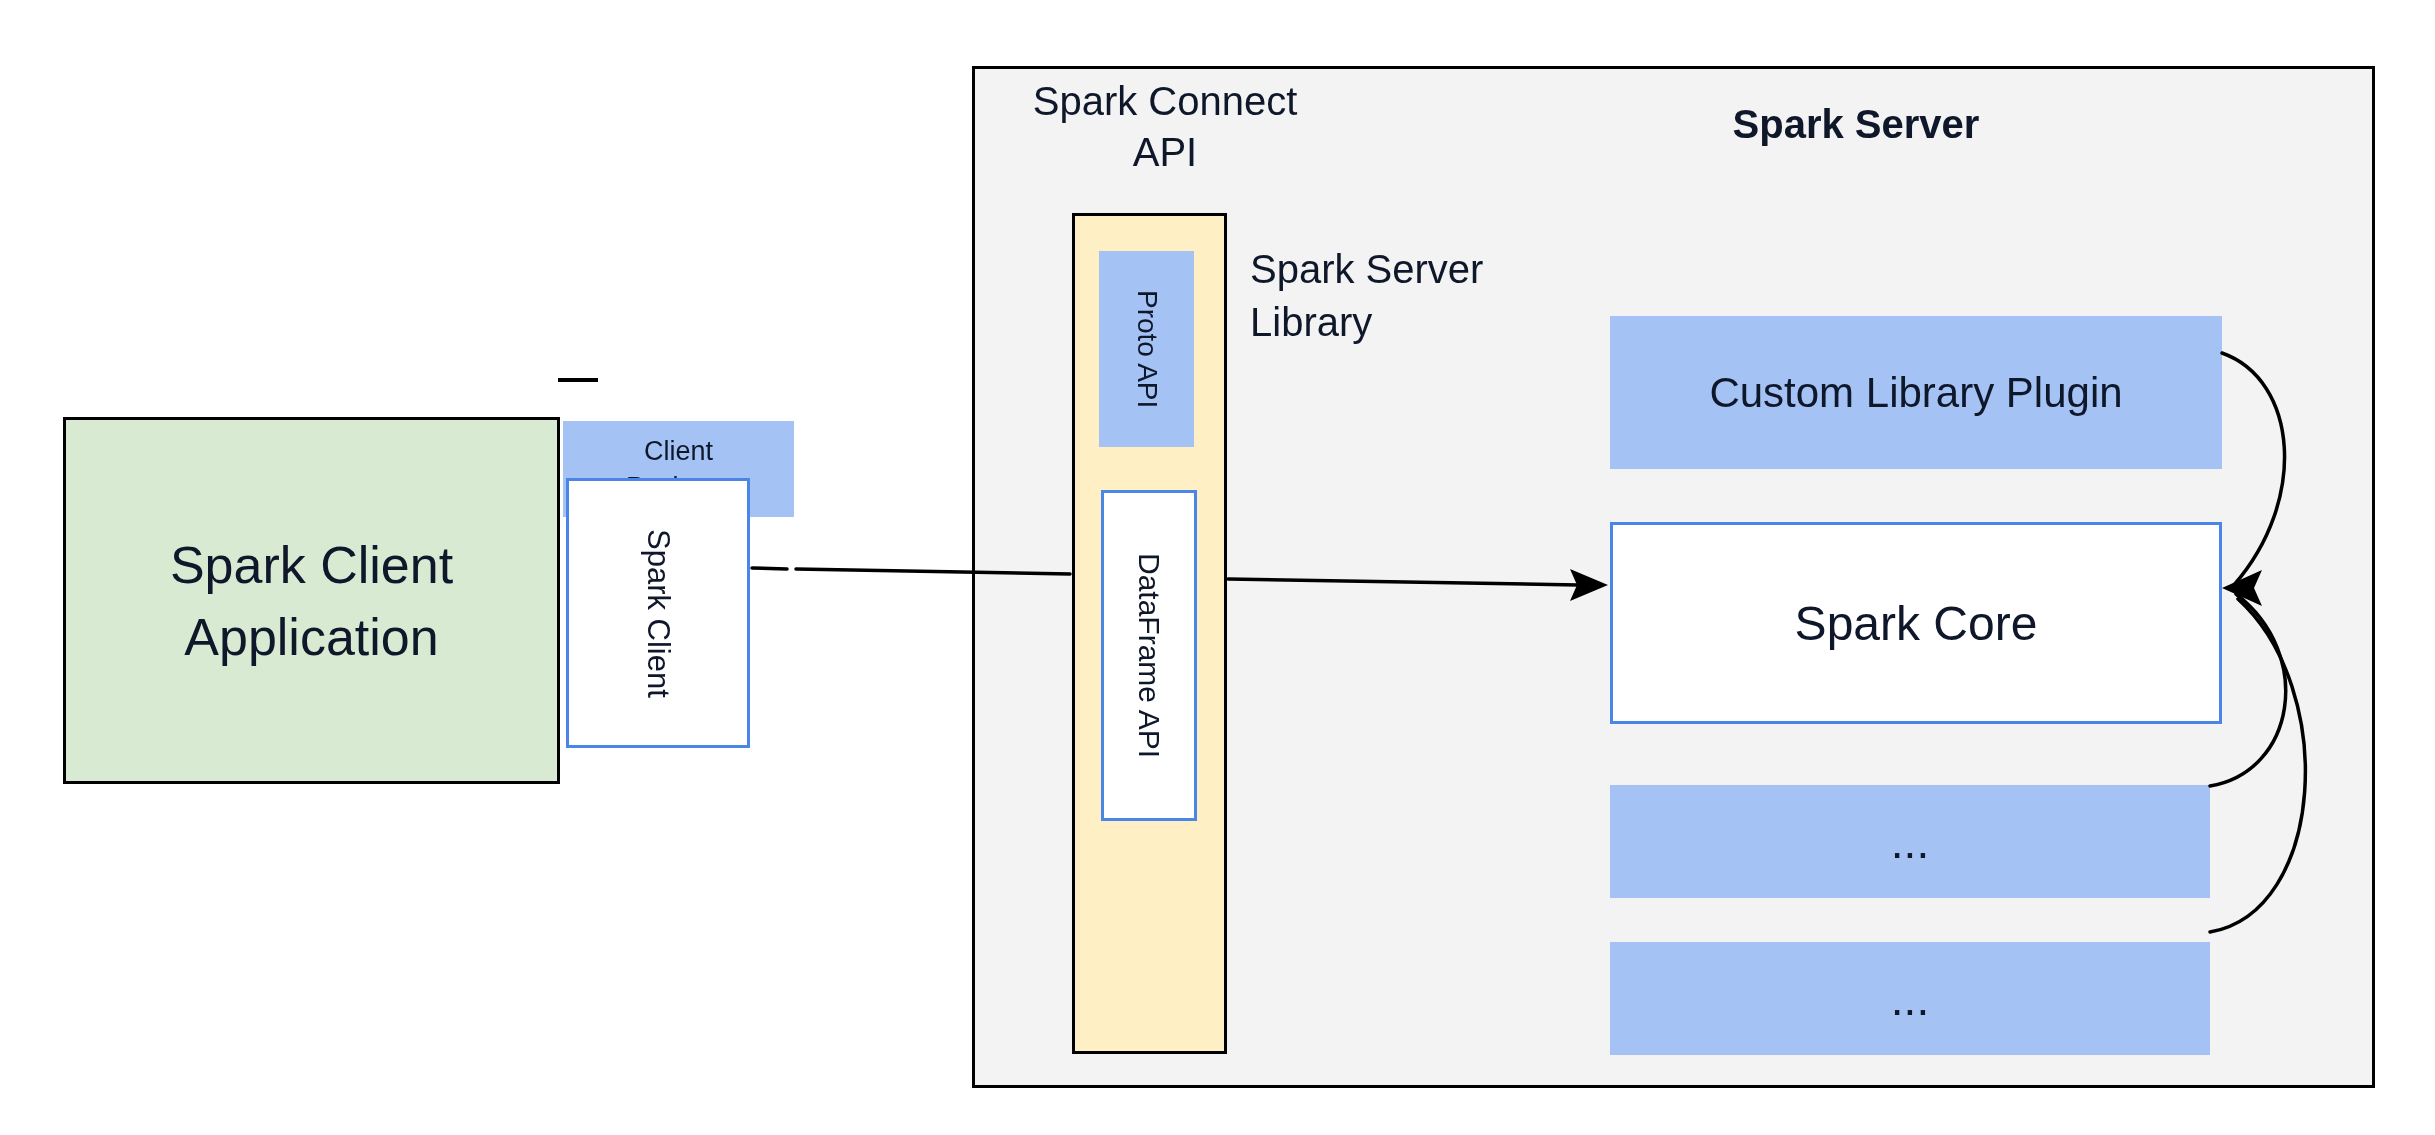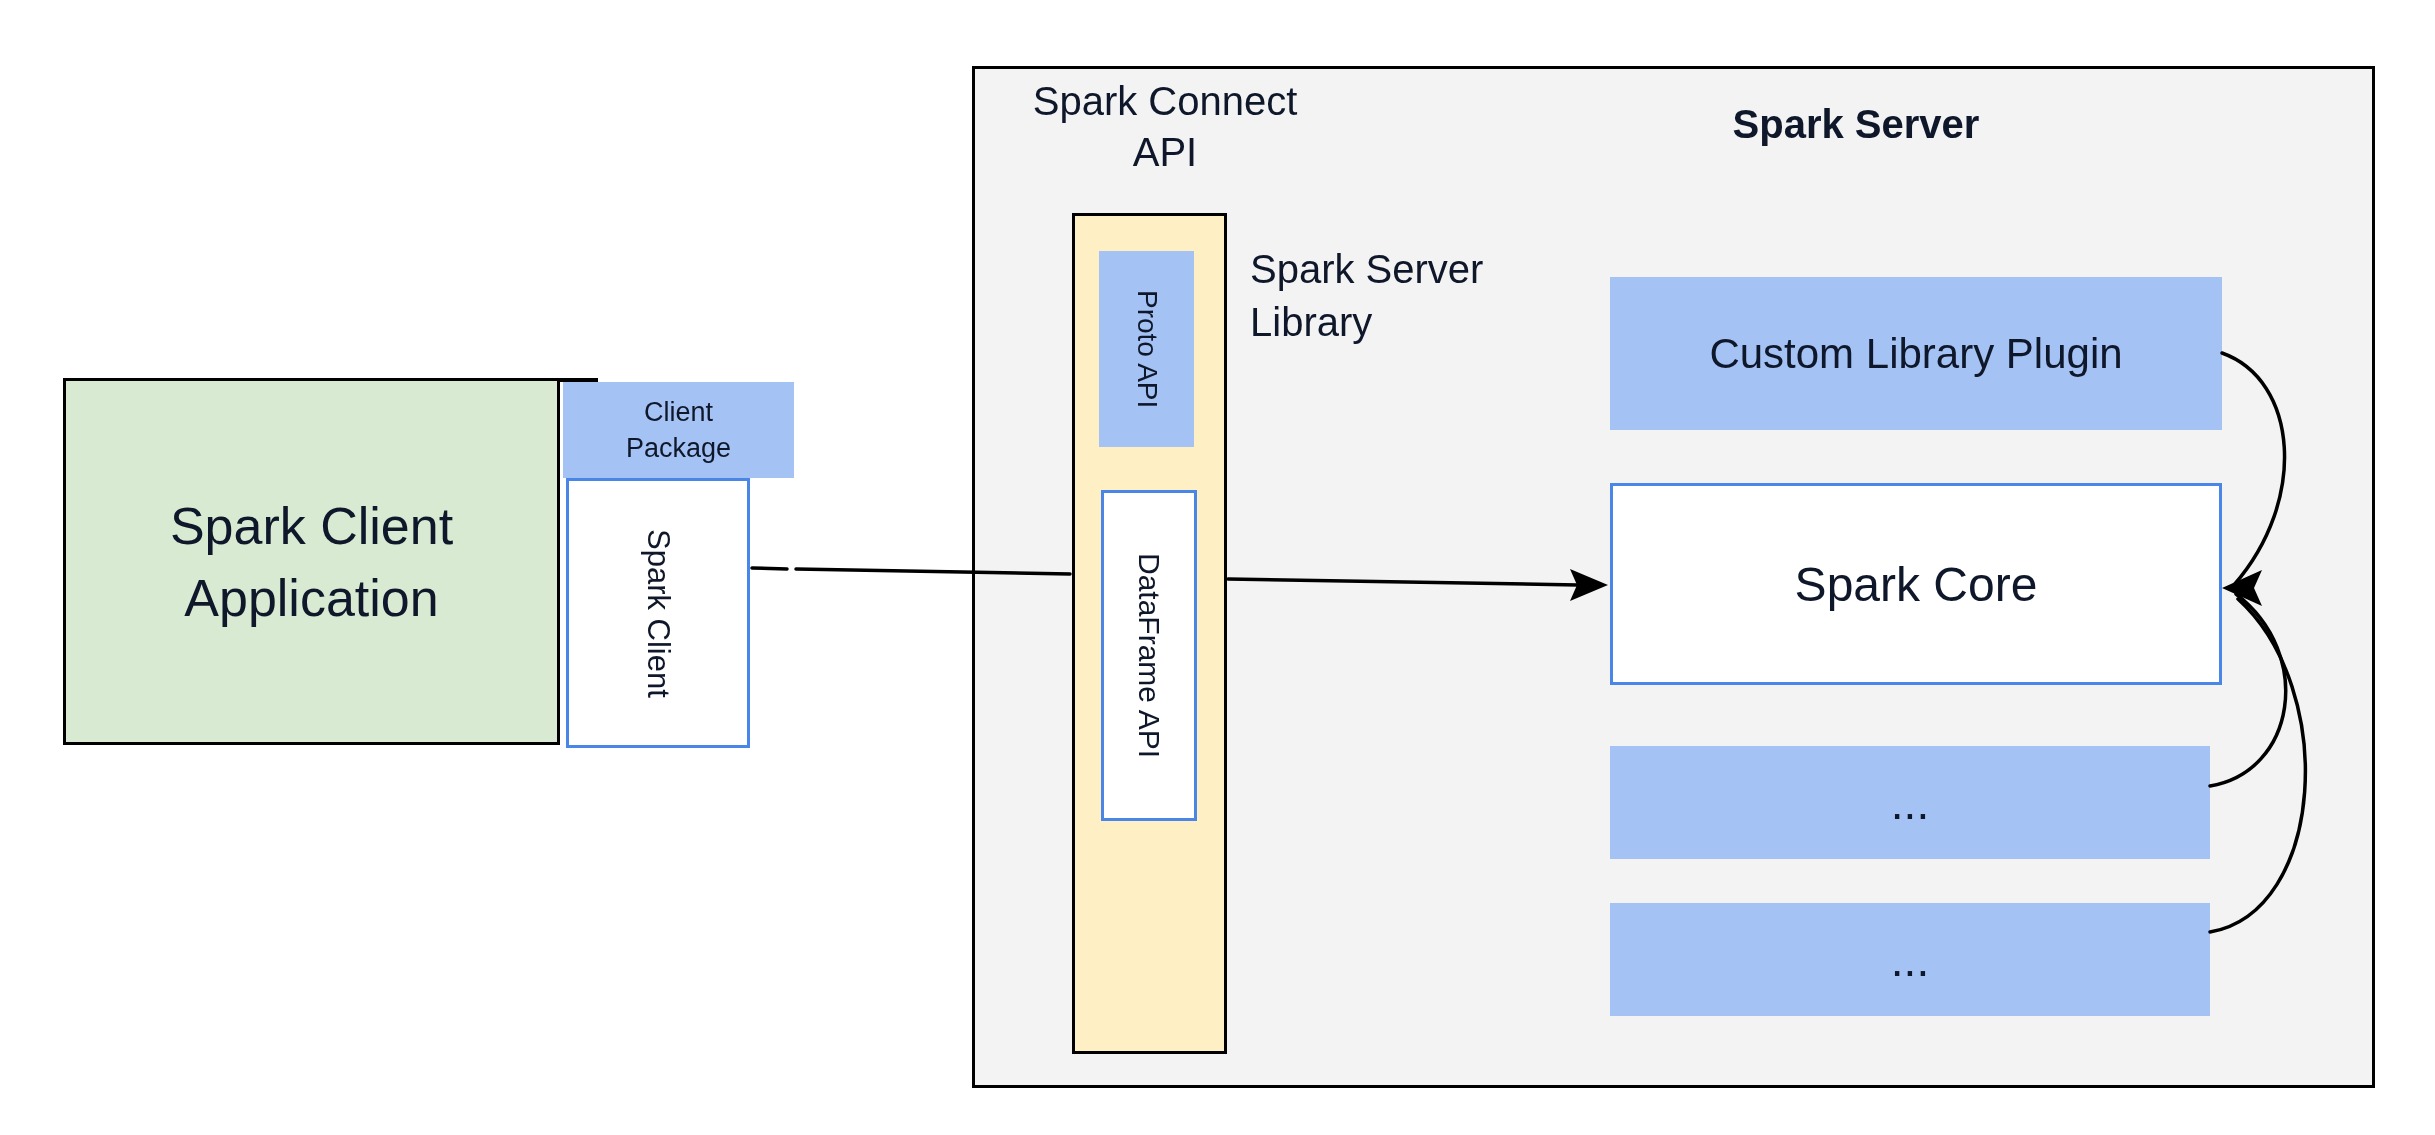--- a/index.html
+++ b/index.html
@@ -3,21 +3,21 @@
 <meta charset="utf-8">
 <style>
   :root{
     --background:#ffffff; --server-fill:#f3f3f3; --green-fill:#d9ead3;
     --blue-fill:#a4c2f4; --yellow-fill:#ffefc4; --blue-border:#4a86e8; --line:#000000;
   }
   html,body{margin:0;padding:0;background:var(--background);}
   #canvas{position:relative;width:2435px;height:1135px;background:var(--background);
           font-family:"Liberation Sans",sans-serif;color:#0f172a;overflow:hidden;}
   .abs{position:absolute;box-sizing:border-box;}
-  .flexc{display:flex;align-items:center;justify-content:center;text-align:center;}
+  .flexc{display:flex;align-items:center;justify-content:center;text-align:center;margin-top:39px;}
   .preline{white-space:pre-line;}
 
   
   .server-box{left:972px;top:66px;width:1403px;height:1022px;
               background:var(--server-fill);border:3px solid var(--line);}
 
   
   .connect-api-label{left:960px;top:76px;width:410px;font-size:40px;line-height:51px;text-align:center;}
   .server-title{left:1656px;top:102px;width:400px;font-size:40px;font-weight:bold;text-align:center;}
   .library-label{left:1250px;top:243px;width:360px;font-size:40px;line-height:53px;text-align:left;}

